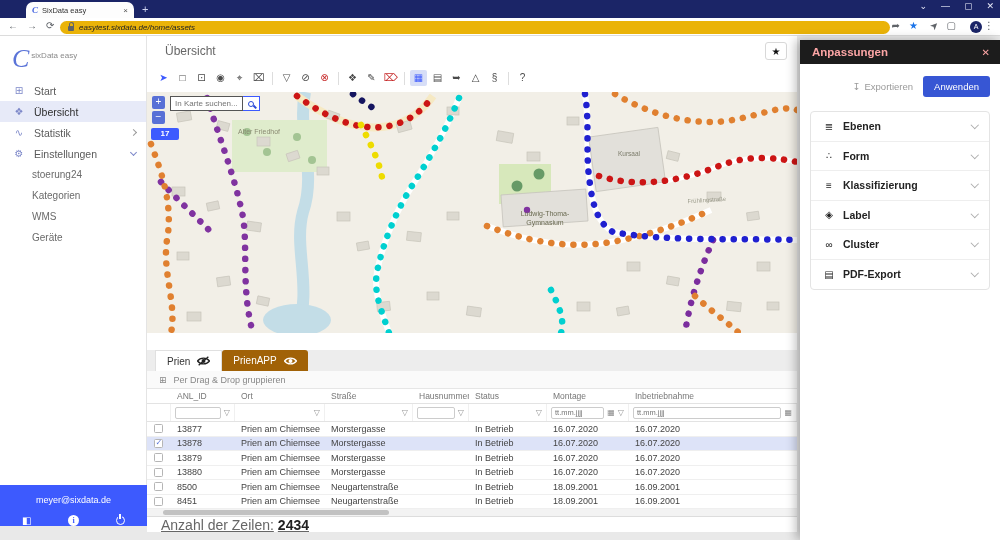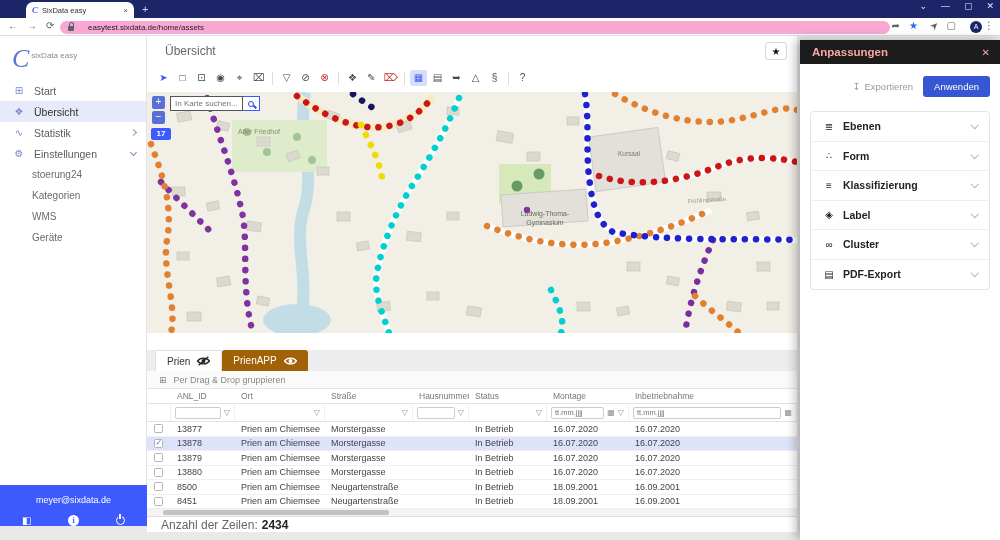--- a/index.html
+++ b/index.html
@@ -10,22 +10,22 @@
   #titlebar { position:absolute; left:0; top:0; width:1000px; height:18px; background:#1b2567; }
   .btab { position:absolute; left:26px; top:2px; width:108px; height:16px; background:#fdfdfd;
     border-radius:7px 7px 0 0; display:flex; align-items:center; padding:0 6px; gap:4px; }
   .btab .fav { color:#4262e0; font:italic bold 9px "Liberation Serif",serif; }
   .btab .ttl { font-size:7.5px; color:#333; flex:1; white-space:nowrap; overflow:hidden; }
   .btab .tx { font-size:8px; color:#555; }
   .newtab { position:absolute; left:142px; top:3px; color:#cfd4f0; font-size:11px; }
   .winctl { position:absolute; right:6px; top:1px; display:flex; gap:14px; color:#e8eaf8; font-size:9px; }
   #navbar { position:absolute; left:0; top:18px; width:1000px; height:18px; background:#fff; border-bottom:1px solid #dcdcdc; }
   .navic { position:absolute; top:2px; color:#5f6368; font-size:10px; }
-  .urlbar { position:absolute; left:60px; top:2.5px; width:830px; height:13px; background:#f9a8d4;
-    border-radius:7px; display:flex; align-items:center; gap:14px; padding:0 8px; }
+  .urlbar { position:absolute; left:60px; top:2.5px; width:830px; height:13px; background:#eab308;
+    border-radius:7px; display:flex; align-items:center; gap:5px; padding:0 8px;font-style:italic; }
   .lock { width:6px; height:5px; background:#5f6368; border-radius:1px; position:relative; margin-top:2px; }
   .lock:before { content:''; position:absolute; left:0.5px; top:-3.5px; width:3.5px; height:4px;
     border:1.2px solid #5f6368; border-bottom:none; border-radius:3px 3px 0 0; }
   .url { font-size:8px; color:#202124; }
   .star-blue { color:#1a73e8 !important; }
   .avatar { position:absolute; right:18px; top:2.5px; width:12px; height:12px; border-radius:50%;
     background:#1b2567; color:#fff; font-size:7px; text-align:center; line-height:12px; }
 
   
   #sidebar { position:absolute; left:0; top:36px; width:147px; height:449px; background:#fff; border-right:1px solid #e4e4e4; }
@@ -58,21 +58,21 @@
   .tbi { width:17px; height:16px; font-size:10px; color:#4a4a4a; text-align:center; line-height:16px; cursor:pointer; border-radius:2px; }
   .tbi.blue { color:#3d5afe; }
   .tbi.red { color:#c62828; }
   .tbi.active { background:#d7def7; color:#3d5afe; }
   .tbsep { width:1px; height:13px; background:#ddd; margin:0 3px; }
 
   
   #map { position:absolute; left:0; top:56px; width:650px; height:241px; background:#f2efe7; overflow:hidden; }
   .zbtn { position:absolute; left:5px; width:13px; height:13px; background:#5870d6; color:#fff; font-size:10px;
     text-align:center; line-height:12px; border-radius:2px; cursor:pointer; }
-  .zlevel { position:absolute; left:4px; top:36px; width:20px; height:12px; background:#3d5afe; color:#fff;
+  .zlevel { position:absolute; left:4px; top:36px; width:28px; height:12px; background:#3d5afe; color:#fff;
     font:bold 8px "Liberation Sans",sans-serif; text-align:center; line-height:12px; border-radius:2px; }
   .msearch { position:absolute; left:23px; top:4px; display:flex; }
   .msearch input { width:73px; height:15px; border:1.5px solid #555; font-size:8px; padding:0 4px; background:#fff; }
   .mbtn { width:17px; height:15px; background:#fff; border:1.5px solid #3d5afe; border-left:none;
     display:flex; align-items:center; justify-content:center; cursor:pointer; }
   .mag { width:6px; height:6px; border:1.5px solid #2b4bd7; border-radius:50%; position:relative; }
   .mag:after { content:''; position:absolute; width:4px; height:1.5px; background:#2b4bd7; transform:rotate(45deg); right:-3.5px; bottom:-1.5px; }
 
   
   #tabbar { position:absolute; left:0; top:314px; width:650px; height:21px; background:#ededed; display:flex; align-items:flex-end; padding-left:8px; }
@@ -92,21 +92,21 @@
   .cal { color:#888; font-size:8px; cursor:pointer; }
   #tbody { position:absolute; left:0; top:386px; width:650px; }
   .trow { height:14.5px; border-bottom:1px solid #efefef; font-size:9px; color:#444; cursor:pointer; }
   .trow div { padding-left:6px; white-space:nowrap; overflow:hidden; }
   .trow.selected { background:#dde3f8; }
   .cb { width:9px; height:9px; margin-left:7px; appearance:none; border:1px solid #b5b5b5; border-radius:1.5px; background:#fff; position:relative; }
   .cb:checked:before { content:'✓'; position:absolute; left:0.5px; top:-1.5px; font-size:8px; color:#5b74d8; }
   #hscroll { position:absolute; left:0; top:473px; width:650px; height:7px; background:#f3f3f3; }
   #hscroll .thumb { position:absolute; left:16px; top:1px; width:226px; height:5px; background:#c2c2c2; border-radius:3px; }
   #tfoot { position:absolute; left:0; top:480px; width:650px; height:16px; border-top:1px solid #ddd;
-    display:flex; align-items:center; gap:4px; padding-left:14px; font-size:12px; color:#666; }
+    display:flex; align-items:center; gap:4px; padding-left:14px; font-size:14px; color:#666;text-decoration:underline; }
   #tfoot b { color:#222; }
 
   
   #panel { position:absolute; left:800px; top:40px; width:200px; height:500px; background:#fff; box-shadow:-4px 0 10px rgba(0,0,0,.28); }
   .phead { height:24px; background:#1c1c1c; color:#fca5a5; display:flex; align-items:center; padding:0 10px 0 12px; }
   .phead .pt { font-size:11.5px; font-weight:bold; flex:1; }
   .phead .px { font-size:10px; cursor:pointer; }
   .pactions { display:flex; justify-content:flex-end; align-items:center; gap:10px; padding:12px 10px 10px 10px; }
   .exportb { display:flex; align-items:center; gap:4px; color:#9a9a9a; font-size:9.5px; cursor:pointer; }
   .applyb { background:#3756d4; color:#fff; font-size:9.5px; padding:5px 11px; border-radius:3px; border:none; cursor:pointer; }

